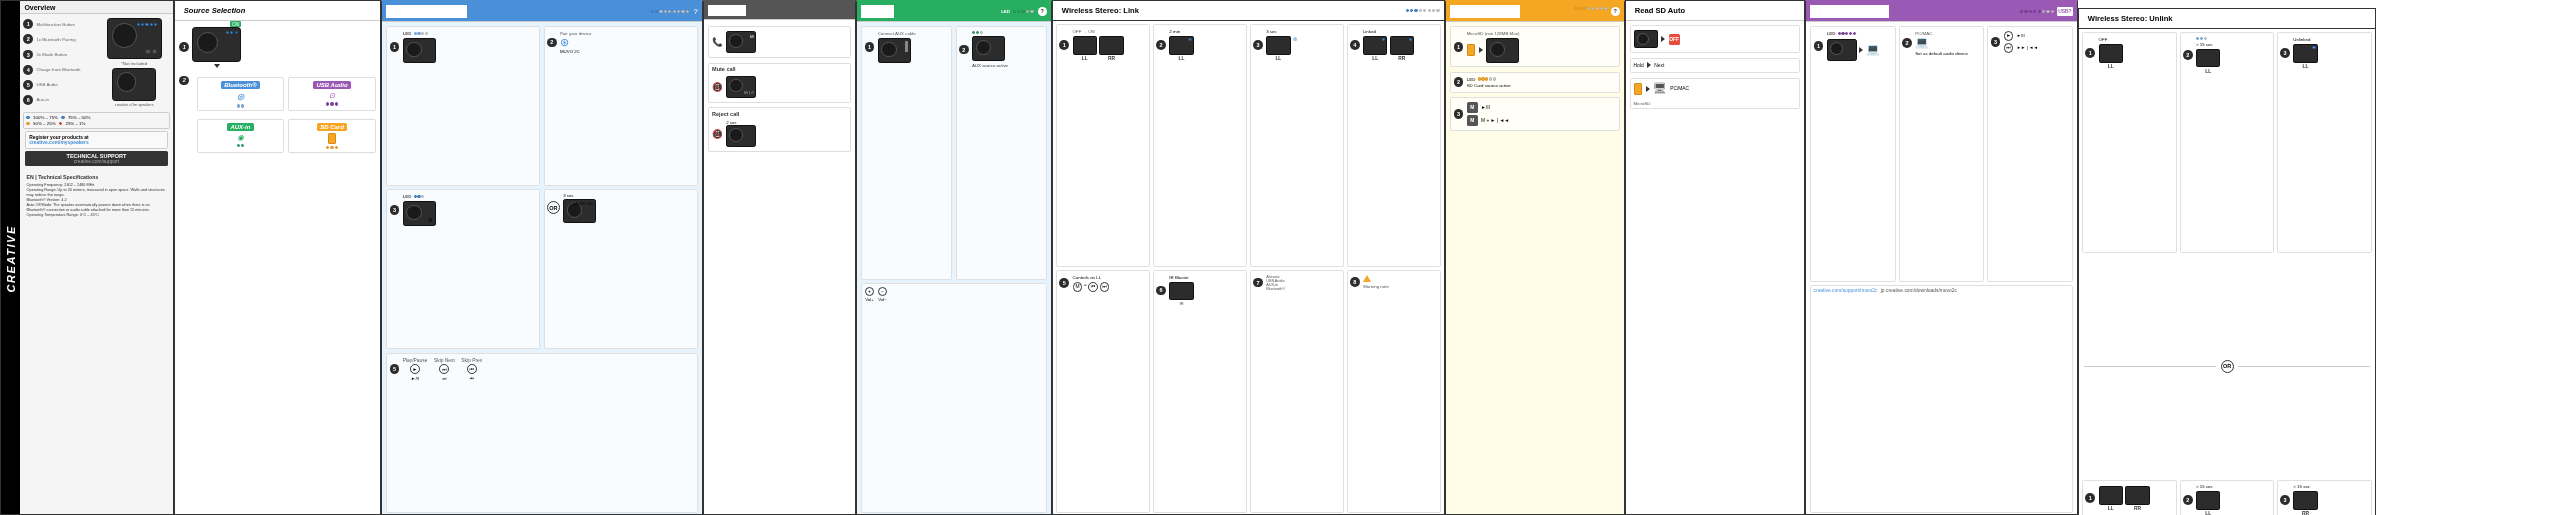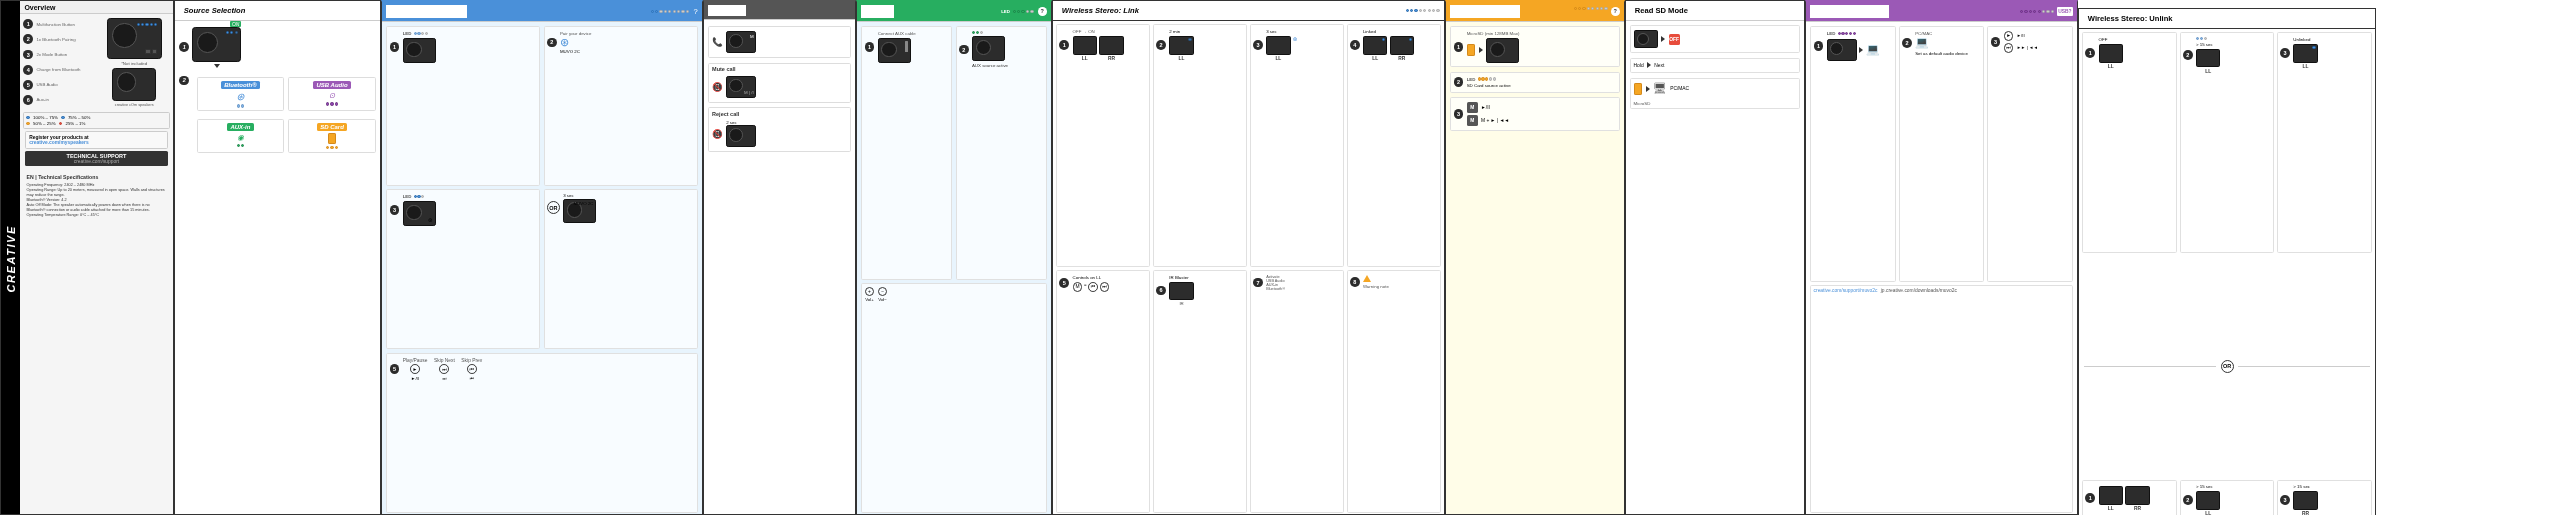--- a/index.html
+++ b/index.html
@@ -844,21 +844,21 @@
             <div class="ctrl-btn">−</div>
             <span style="font-size:4.4px;">Vol−</span>
           </div>
         </div>
       </div>
 
     </div>
   </div>
 
   <div class="section section-wireless-link" style="width:393px;">
-    <div class="section-header-bar" style="background:#fff; border-bottom:1.1px solid #333;font-style:italic;">
+    <div class="section-header-bar" style="background:#fff; border-bottom:1.1px solid #333;">
       <span class="section-header" style="font-size:7.6px;">Wireless Stereo: Link</span>
       <div style="margin-left:auto; display:flex; gap:1.1px;">
         <div class="led-dot"></div>
         <div class="led-dot"></div>
         <div class="led-dot"></div>
         <div class="led-dot off"></div>
         <div class="led-dot off"></div>
         <div class="led-dot off"></div>
         <div class="led-dot off"></div>
         <div class="led-dot off"></div>
@@ -1066,21 +1066,21 @@
             </div>
           </div>
         </div>
       </div>
 
     </div>
   </div>
 
   <div class="section" style="width:180px;">
     <div class="section-header-bar">
-      <span class="section-header">Read SD Mode</span>
+      <span class="section-header">Read SD Auto</span>
     </div>
     <div class="content-area" style="padding:4.4px;">
 
       <div class="step-block" style="margin-bottom:4.4px;">
         <div class="step-row">
           <div style="width:24.5px; height:18.5px; background:#2c2c2c; border-radius:1.6px; border:0.8px solid #111; position:relative;">
             <div style="position:absolute; left:2.2px; top:2.2px; width:12px; height:12px; border-radius:50%; border:0.8px solid #555; background:#1a1a1a;"></div>
           </div>
           <div class="arrow-right"></div>
           <div class="m-button" style="background:#e74c3c; color:#fff;">OFF</div>

